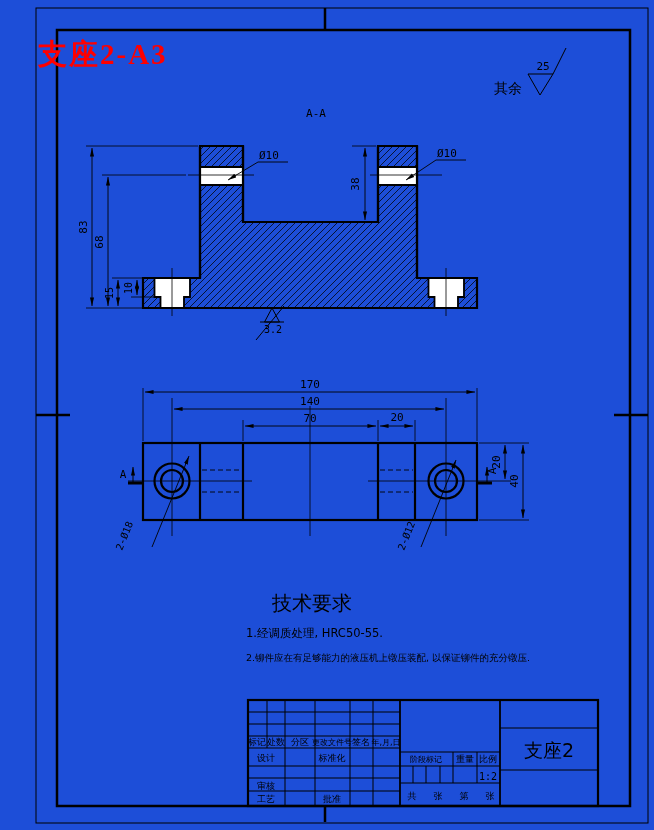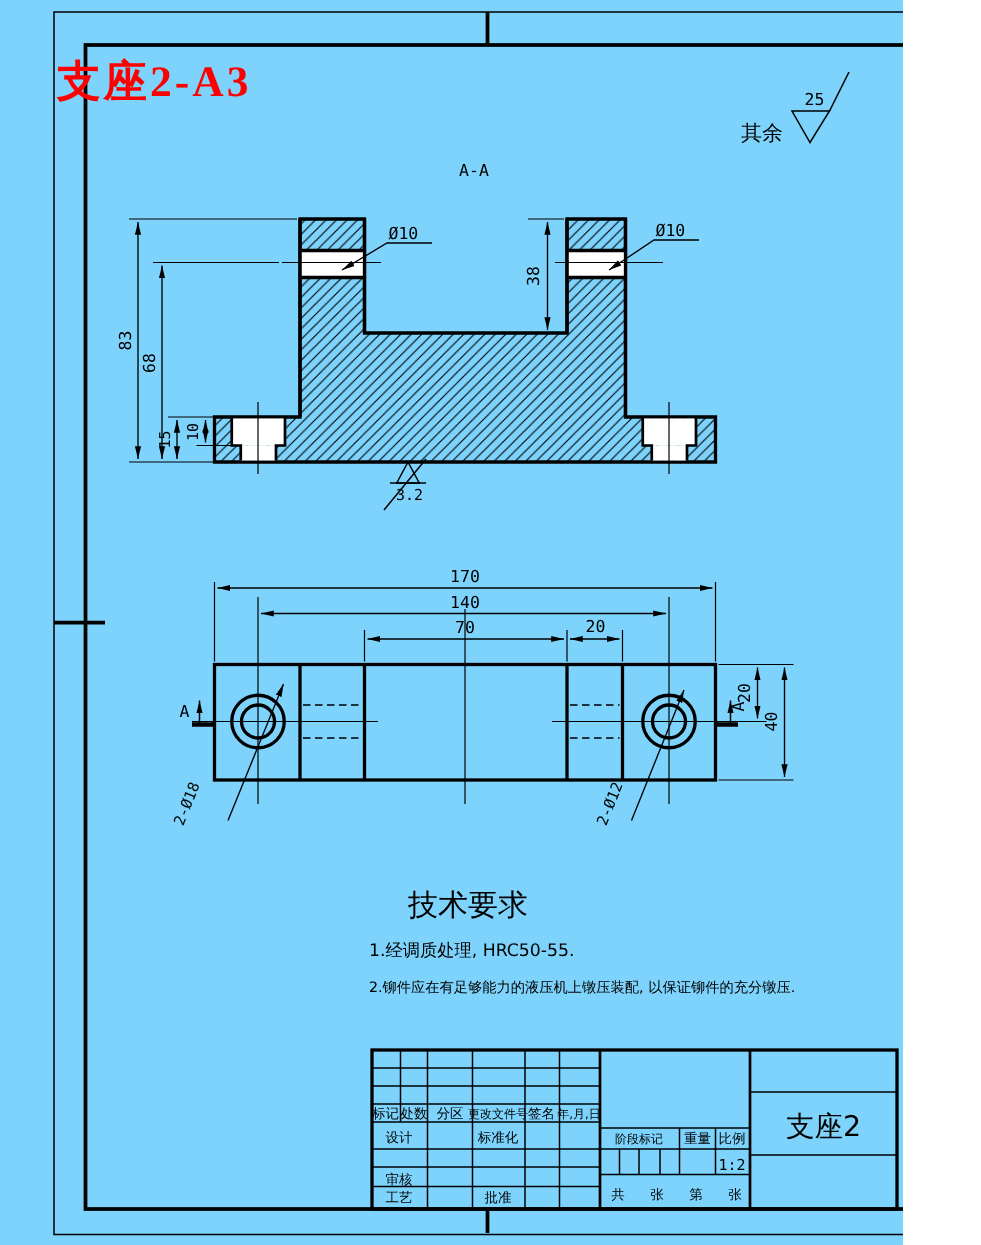--- a/index.html
+++ b/index.html
@@ -1,16 +1,16 @@
 <!DOCTYPE html>
 <html><head>
 <meta charset="utf-8">
 <style>
   html,body{margin:0;padding:0;background:#ffffff;}
-  #sheet{position:relative;width:602px;height:830px;background:#7dd3fc;overflow:hidden;}
+  #sheet{position:relative;width:654px;height:830px;background:#1d4ed8;overflow:hidden;}
   svg{display:block;}
   svg text{fill:#000;}
   .cjk{font-family:"DejaVu Sans","Liberation Sans",sans-serif;}
   .dimtxt{font-family:"DejaVu Sans Mono","Liberation Mono",monospace;font-size:11px;}
   .dimtxt-s{font-family:"DejaVu Sans Mono","Liberation Mono",monospace;font-size:10px;}
   .red-title{font-family:"Liberation Serif","DejaVu Serif",serif;font-size:29px;font-weight:bold;fill:#ff0000;letter-spacing:2px;}
   .tr-head{font-size:20px;}
   .tr-item1{font-size:11.5px;}
   .tr-item2{font-size:9.5px;}
   .tb{font-size:9px;}

